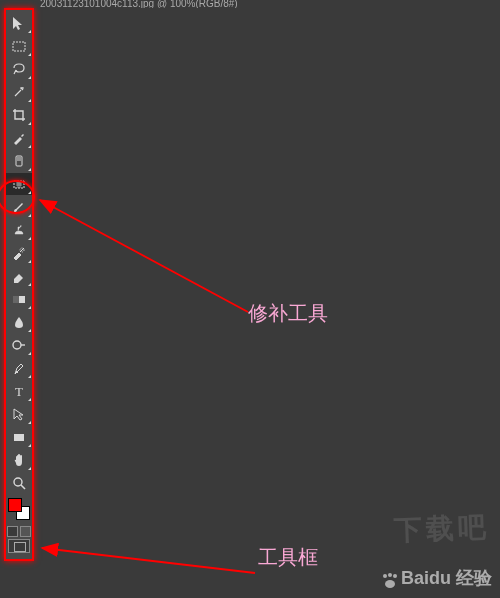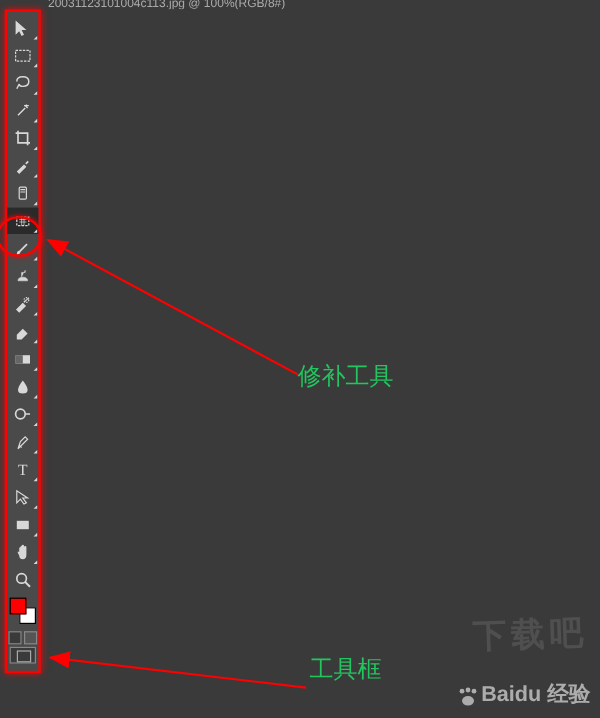--- a/index.html
+++ b/index.html
@@ -113,21 +113,21 @@
       border-radius: 50%;
       width: 38px; height: 34px;
       top: 180px; left: -3px;
       pointer-events: none;
       box-shadow: 0 0 4px #ff0000;
       z-index: 10;
     }
     
     .annotation {
       position: absolute;
-      color: #22c55e;
+      color: #f9a8d4;
       font-size: 20px;
       font-family: "Microsoft YaHei", sans-serif;
       pointer-events: none;
     }
     .anno1 { top: 300px; left: 248px; }
     .anno2 { top: 544px; left: 258px; }
     
     .arrows {
       position: absolute;
       top: 0; left: 0;

